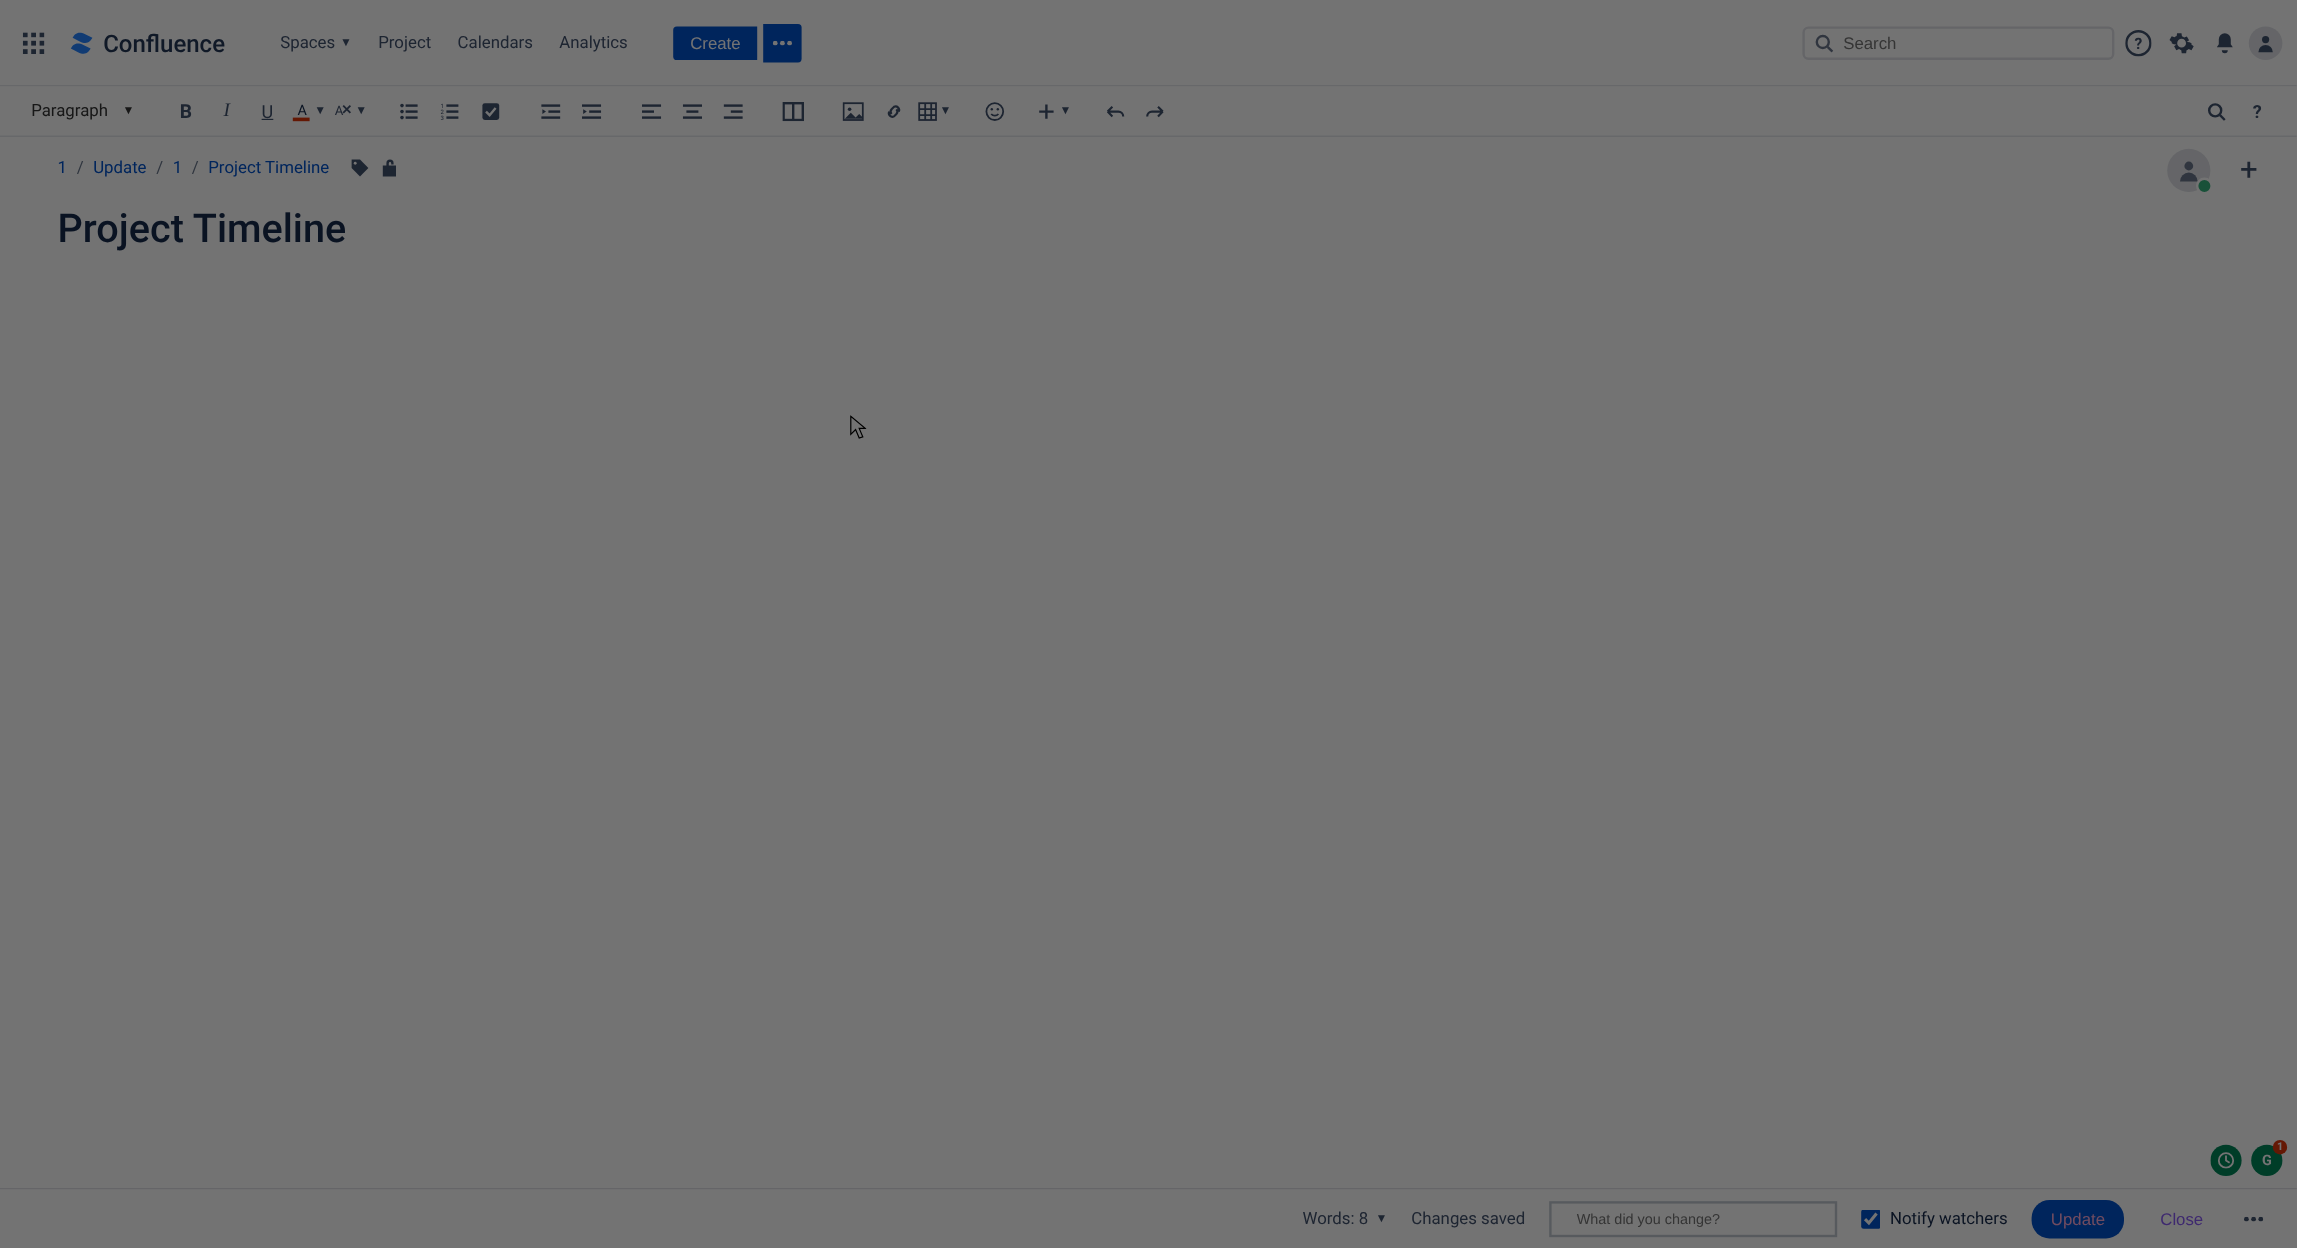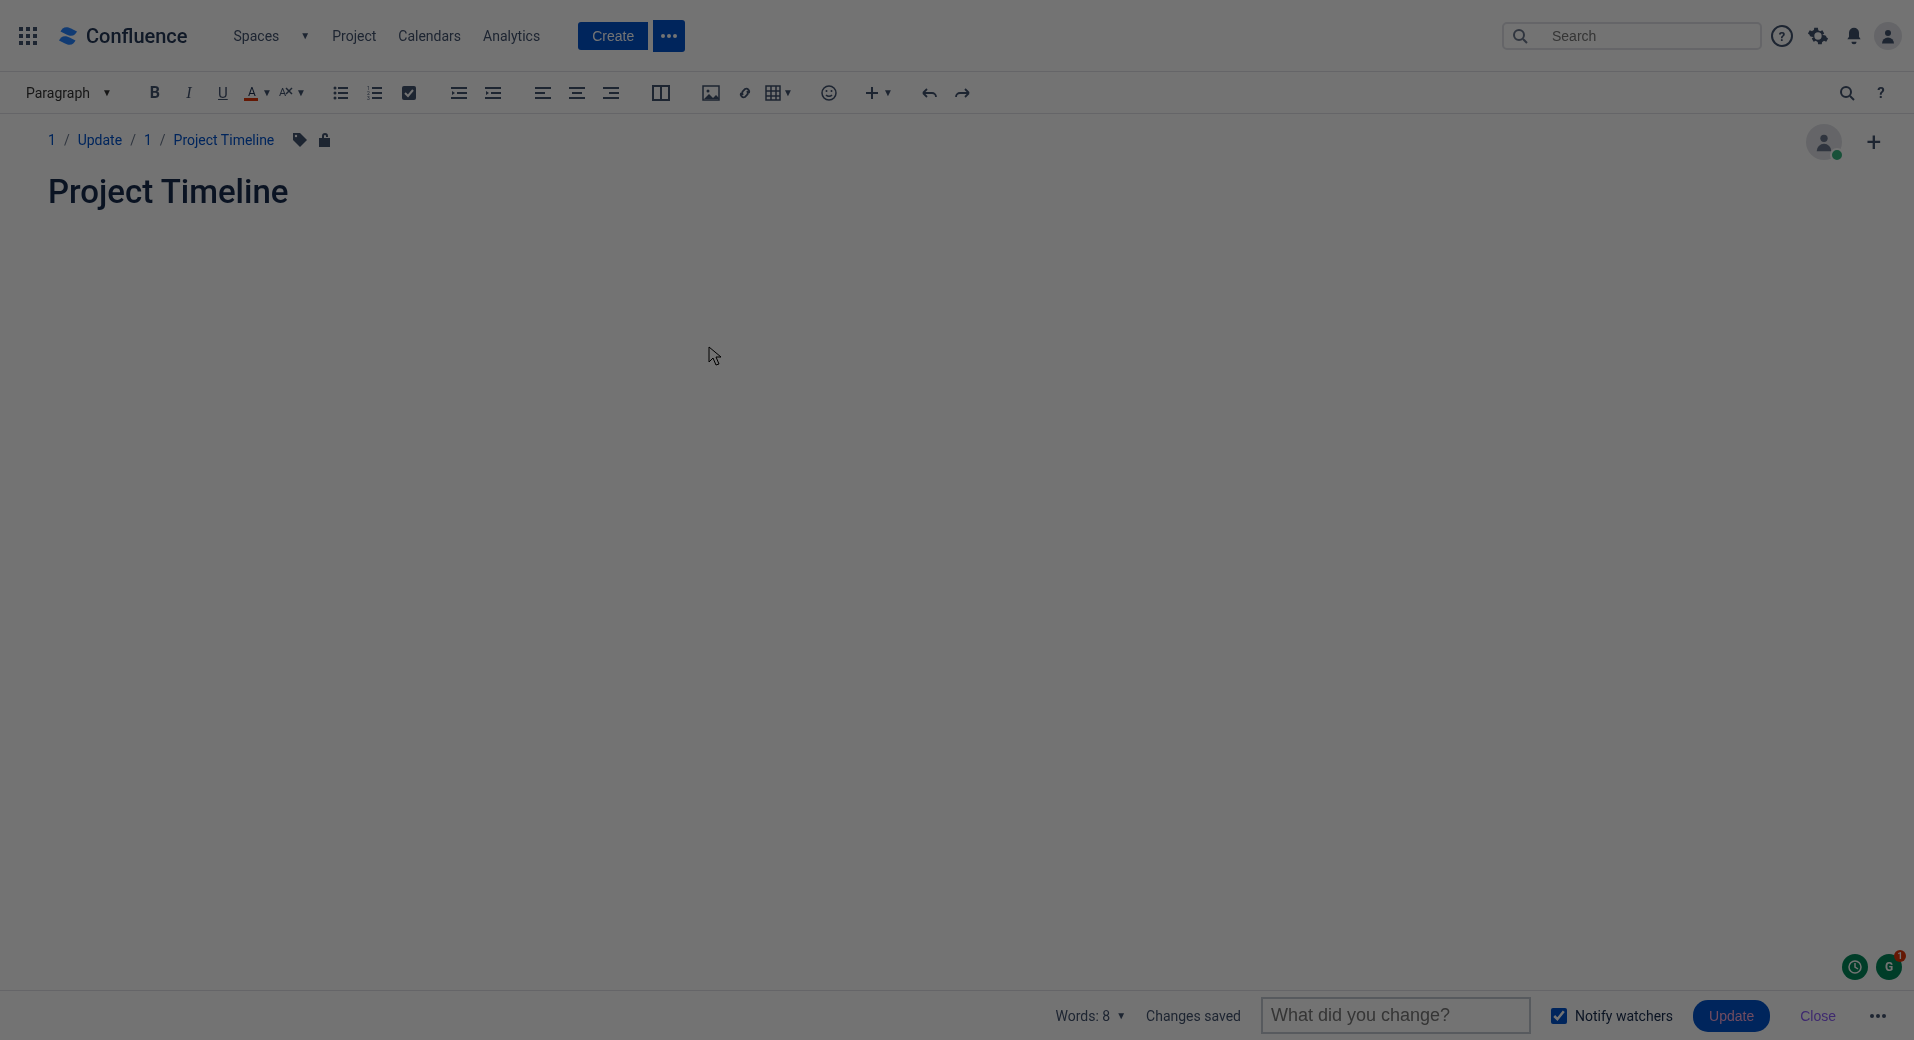--- a/index.html
+++ b/index.html
@@ -4,26 +4,26 @@
 <style>
   * { margin: 0; padding: 0; box-sizing: border-box; }
   html, body { width: 100%; height: 100%; font-family: -apple-system, BlinkMacSystemFont, "Segoe UI", Roboto, sans-serif; background: #fff; color: #172b4d; overflow: hidden; }
   .dim-overlay { position: fixed; inset: 0; background: rgba(0,0,0,0.55); z-index: 9999; pointer-events: none; }
   .top-nav { height: 72px; display: flex; align-items: center; padding: 0 12px; border-bottom: 1px solid #dfe1e6; gap: 4px; background: #fff; }
   .icon-btn { width: 32px; height: 32px; display: inline-flex; align-items: center; justify-content: center; border-radius: 3px; cursor: pointer; color: #42526e; }
   .logo { display: flex; align-items: center; gap: 6px; cursor: pointer; padding: 0 8px; }
   .logo svg { width: 24px; height: 24px; }
   .logo-text { font-size: 20px; color: #253858; font-weight: 500; }
   .nav-links { display: flex; align-items: center; gap: 2px; margin-left: 24px; }
-  .nav-link { padding: 6px 10px; color: #42526e; font-size: 14px; cursor: pointer; display: flex; align-items: center; gap: 21px; border-radius: 3px; }
+  .nav-link { padding: 6px 10px; color: #42526e; font-size: 14px; cursor: pointer; display: flex; align-items: center; gap: 4px; border-radius: 3px; }
   .chevron { font-size: 10px; }
   .create-btn { background: #0052cc; color: #fff; border: none; padding: 6px 14px; font-size: 14px; border-radius: 3px 0 0 3px; cursor: pointer; margin-left: 24px; }
   .create-more { background: #0052cc; color: #fff; width: 32px; height: 32px; display: inline-flex; align-items: center; justify-content: center; border-radius: 0 3px 3px 0; cursor: pointer; margin-left: 1px; }
   .spacer { flex: 1; }
-  .search-box { display: flex; align-items: center; border: 2px solid #dfe1e6; border-radius: 5px; padding: 4px 8px; width: 260px; gap: 24px; }
+  .search-box { display: flex; align-items: center; border: 2px solid #dfe1e6; border-radius: 5px; padding: 4px 8px; width: 260px; gap: 8px; }
   .search-box input { border: none; outline: none; font-size: 14px; flex: 1; background: transparent; }
   .avatar-circle { width: 28px; height: 28px; border-radius: 50%; background: #dfe1e6; display: inline-flex; align-items: center; justify-content: center; color: #42526e; cursor: pointer; }
   .toolbar { height: 42px; display: flex; align-items: center; padding: 0 18px; border-bottom: 1px solid #dfe1e6; gap: 4px; background: #fff; }
   .style-select { display: flex; align-items: center; gap: 12px; padding: 4px 8px; cursor: pointer; font-size: 14px; color: #333; }
   .tb-btn { width: 30px; height: 30px; display: inline-flex; align-items: center; justify-content: center; cursor: pointer; border-radius: 3px; color: #42526e; }
   .tb-sep { width: 12px; }
   .tb-right { margin-left: auto; display: flex; align-items: center; gap: 4px; }
   .page-area { padding: 18px 48px; position: relative; height: calc(100% - 56px - 42px - 50px); }
   .breadcrumbs { display: flex; align-items: center; gap: 8px; font-size: 14px; color: #6b778c; }
   .breadcrumbs a { color: #0052cc; text-decoration: none; cursor: pointer; }
@@ -31,21 +31,21 @@
   .crumb-icons { display: flex; gap: 10px; margin-left: 10px; }
   .page-title { font-size: 33px; font-weight: 500; color: #172b4d; margin-top: 24px; }
   .page-body { margin-top: 24px; font-size: 16px; color: #172b4d; line-height: 1.5; }
   .page-tools { position: absolute; top: 10px; right: 24px; display: flex; align-items: center; gap: 16px; }
   .big-avatar { position: relative; width: 36px; height: 36px; border-radius: 50%; background: #dfe1e6; display: flex; align-items: center; justify-content: center; color: #6b778c; }
   .big-avatar .badge { position: absolute; bottom: -2px; right: -2px; width: 14px; height: 14px; border-radius: 50%; background: #36b37e; border: 2px solid #fff; }
   .add-plus { width: 32px; height: 32px; display: flex; align-items: center; justify-content: center; font-size: 26px; cursor: pointer; color: #42526e; }
   .bottom-bar { position: fixed; bottom: 0; left: 0; right: 0; height: 50px; display: flex; align-items: center; padding: 0 24px; gap: 20px; border-top: 1px solid #dfe1e6; background: #fff; justify-content: flex-end; }
   .word-count { color: #42526e; font-size: 14px; display: flex; align-items: center; gap: 6px; cursor: pointer; margin-left: 460px; }
   .status-text { color: #42526e; font-size: 14px; }
-  .change-input { border: 2px solid #c1c7d0; padding: 6px 8px; font-size: 18px; width: 270px; outline: none; color: #6b778c; }
+  .change-input { border: 2px solid #c1c7d0; padding: 6px 21px; font-size: 12px; width: 240px; outline: none; color: #6b778c; }
   .notify { display: flex; align-items: center; gap: 8px; font-size: 14px; color: #172b4d; cursor: pointer; }
   .notify input { width: 16px; height: 16px; accent-color: #0052cc; }
   .update-btn { background: #0052cc; color: #f9a8d4; border: none; padding: 8px 16px; font-size: 14px; border-radius: 15px; cursor: pointer; }
   .close-btn { background: none; border: none; font-size: 14px; color: #8b5cf6; cursor: pointer; padding: 8px 10px; }
   .more-dots { cursor: pointer; color: #42526e; padding: 4px; }
   .widgets { position: fixed; right: 12px; bottom: 60px; display: flex; gap: 8px; }
   .widget { width: 26px; height: 26px; border-radius: 50%; display: flex; align-items: center; justify-content: center; font-size: 12px; font-weight: 700; cursor: pointer; }
   .widget.g1 { background: #00875a; color: #fff; }
   .widget.g2 { background: #00875a; color: #fff; position: relative; }
   .widget.g2 .b { position: absolute; top: -4px; right: -4px; background: #de350b; color: #fff; width: 12px; height: 12px; border-radius: 50%; font-size: 9px; display: flex; align-items: center; justify-content: center; }

